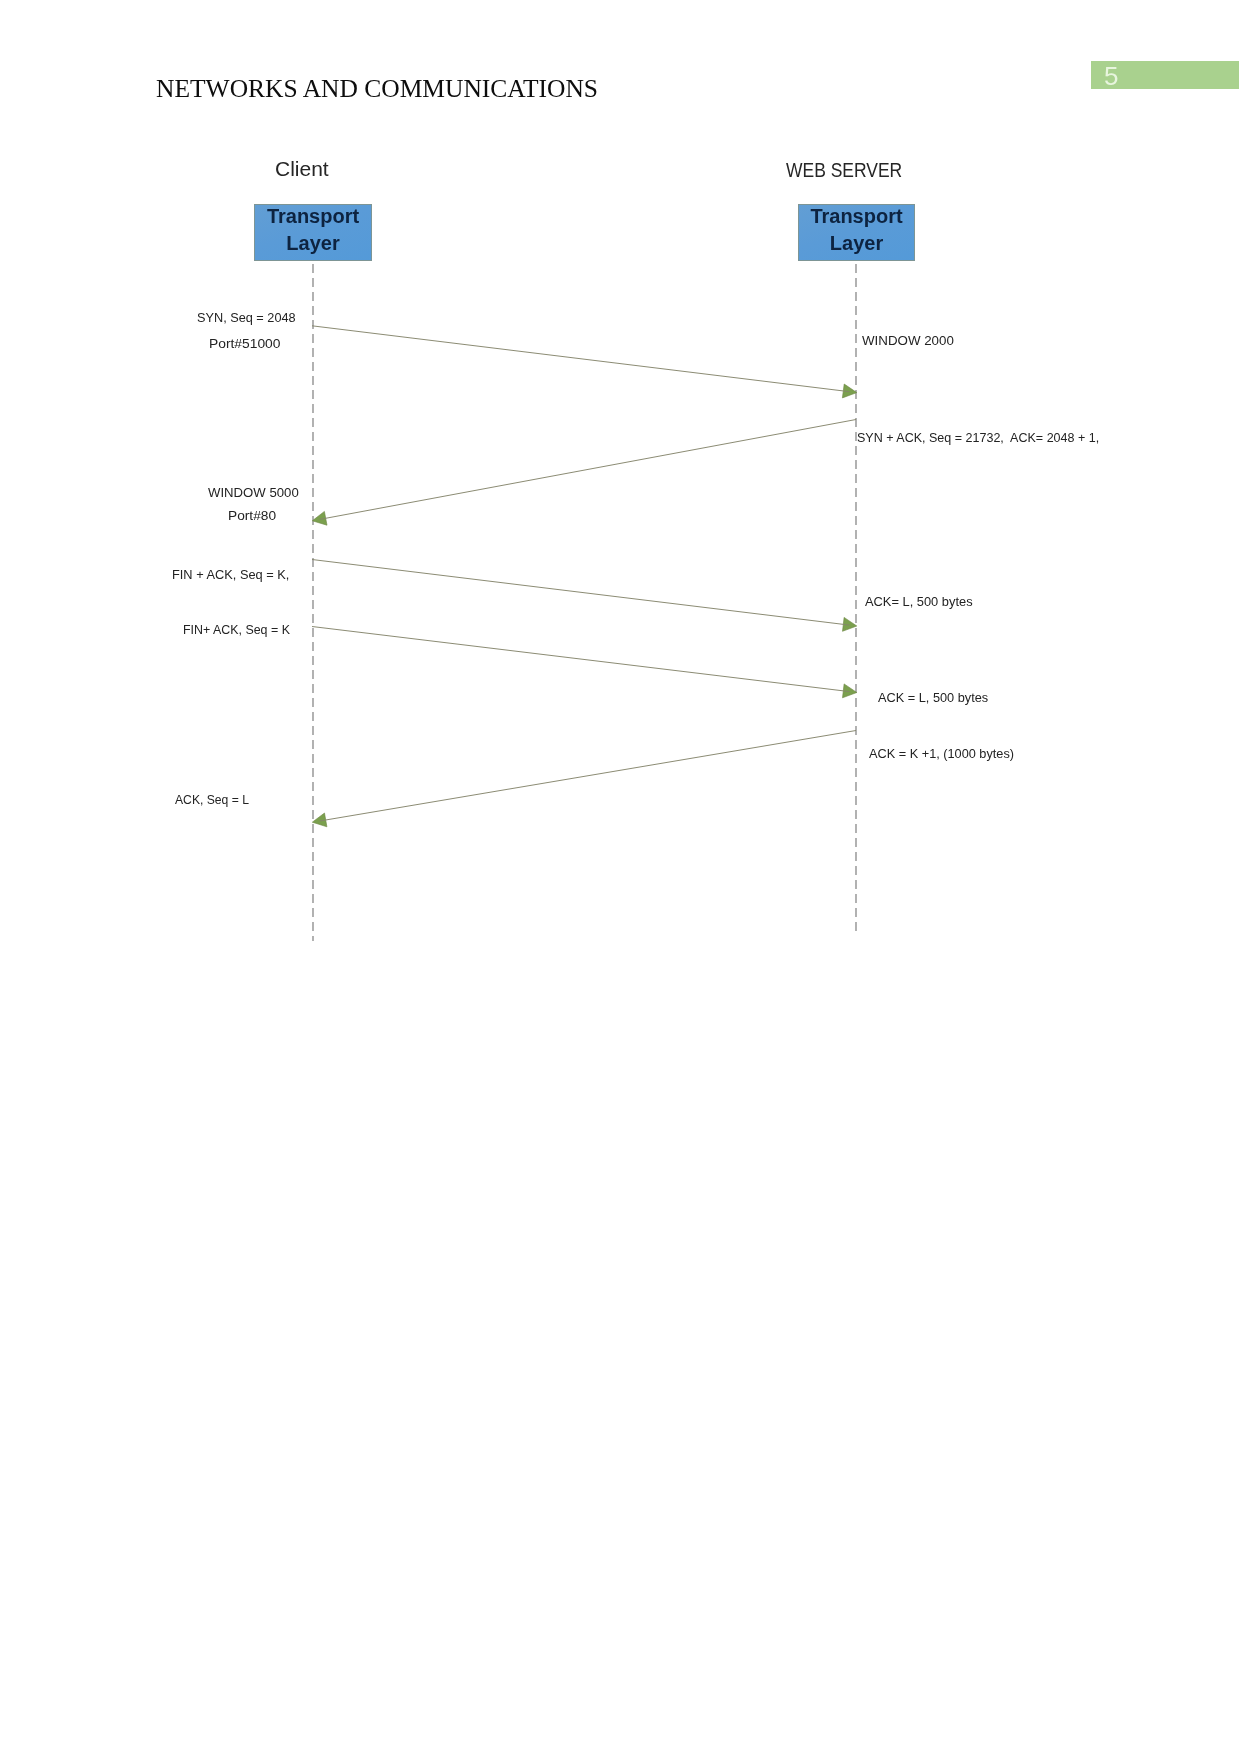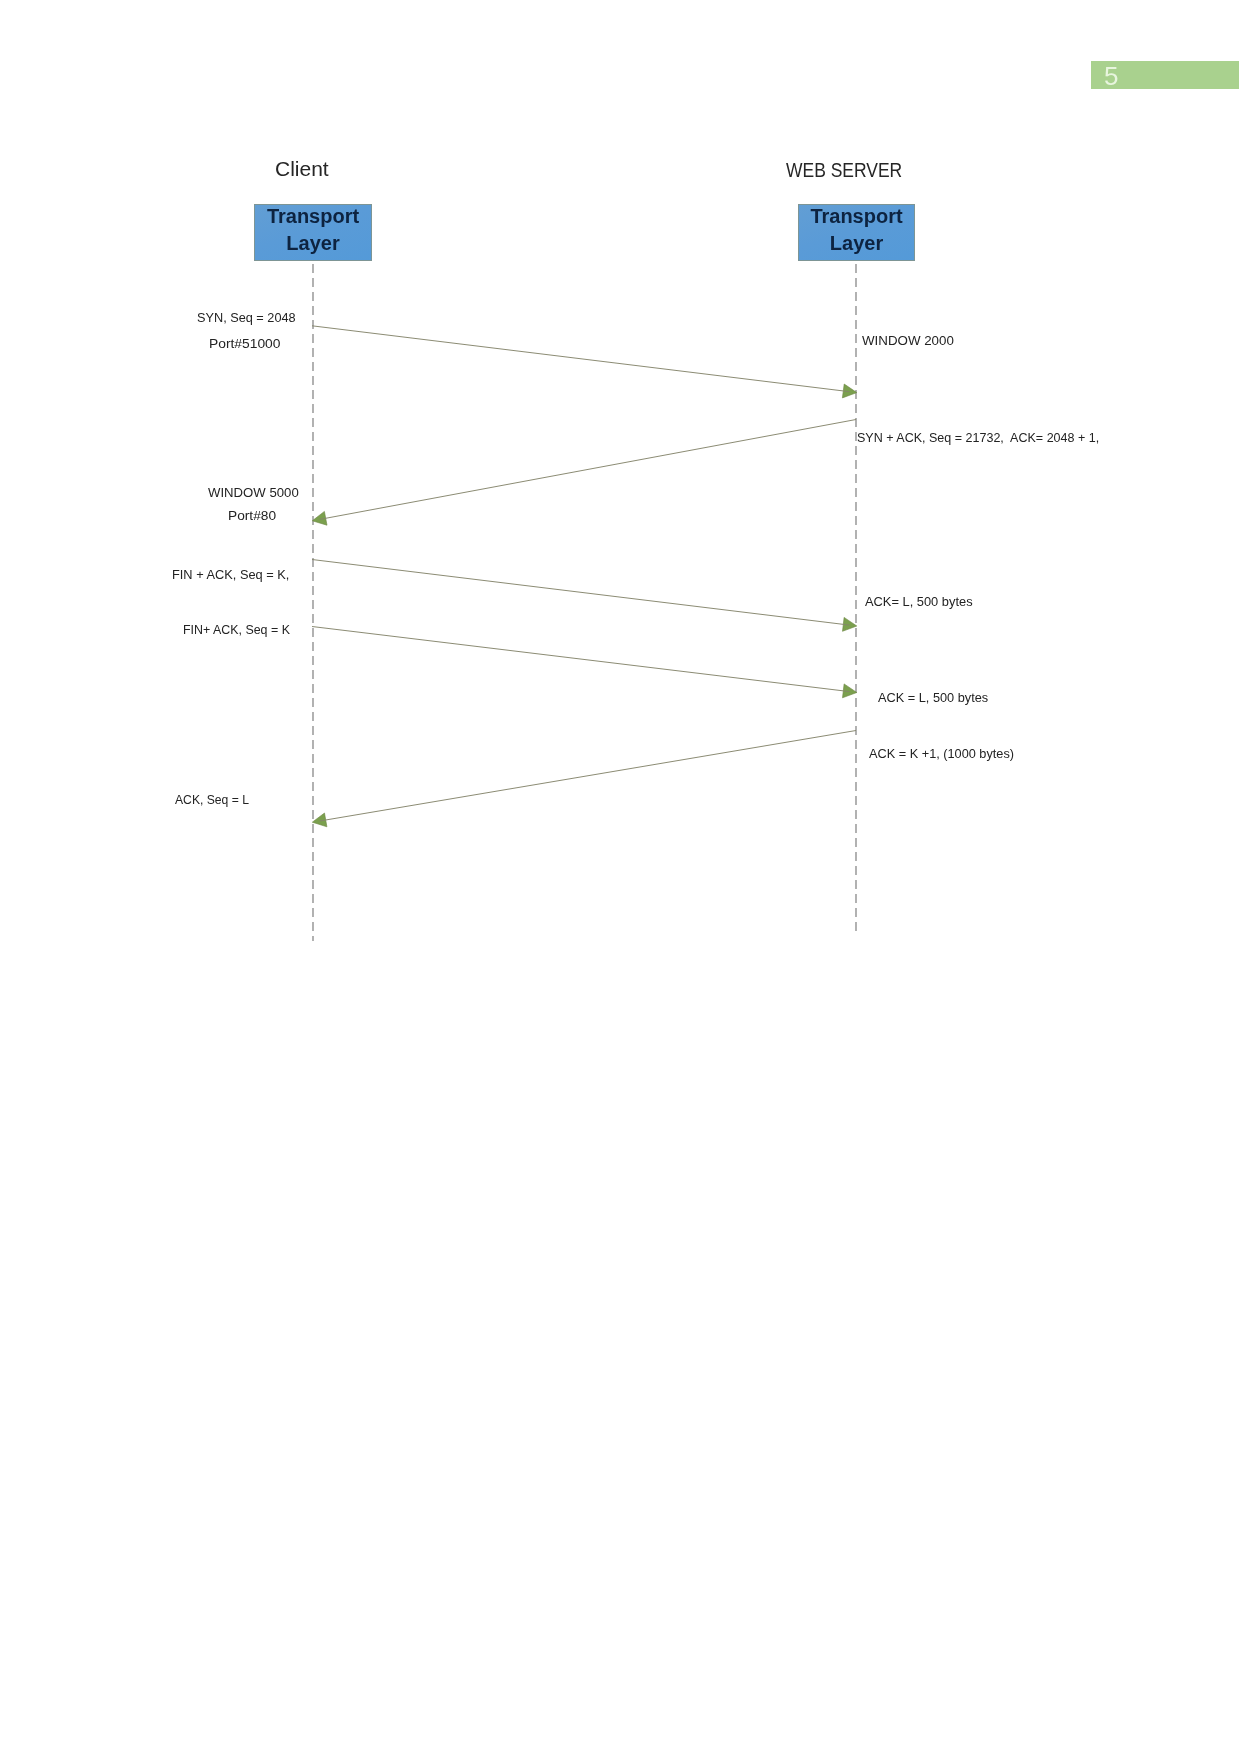--- a/index.html
+++ b/index.html
@@ -49,20 +49,21 @@
   }
   .lbl {
     position:absolute; font-size:13px; color:#232323; white-space:pre;
     transform-origin:0 0;
   }
 </style>
 </head>
 <body>
 
 <div class="page">
+  <div id="doc-title">NETWORKS AND COMMUNICATIONS</div>
   <div id="page-badge">
     <span class="num">5</span>
   </div>
 
   <div id="diagram">
     <div class="lane-title" style="left:260px; top:157px;">Client</div>
     <div class="lane-title" style="left:771px; top:158px; transform:scaleX(0.832);">WEB SERVER</div>
 
     <div class="layer-box" style="left:239px; top:204px; width:118px; height:57px;">
       <span>Transport</span>

